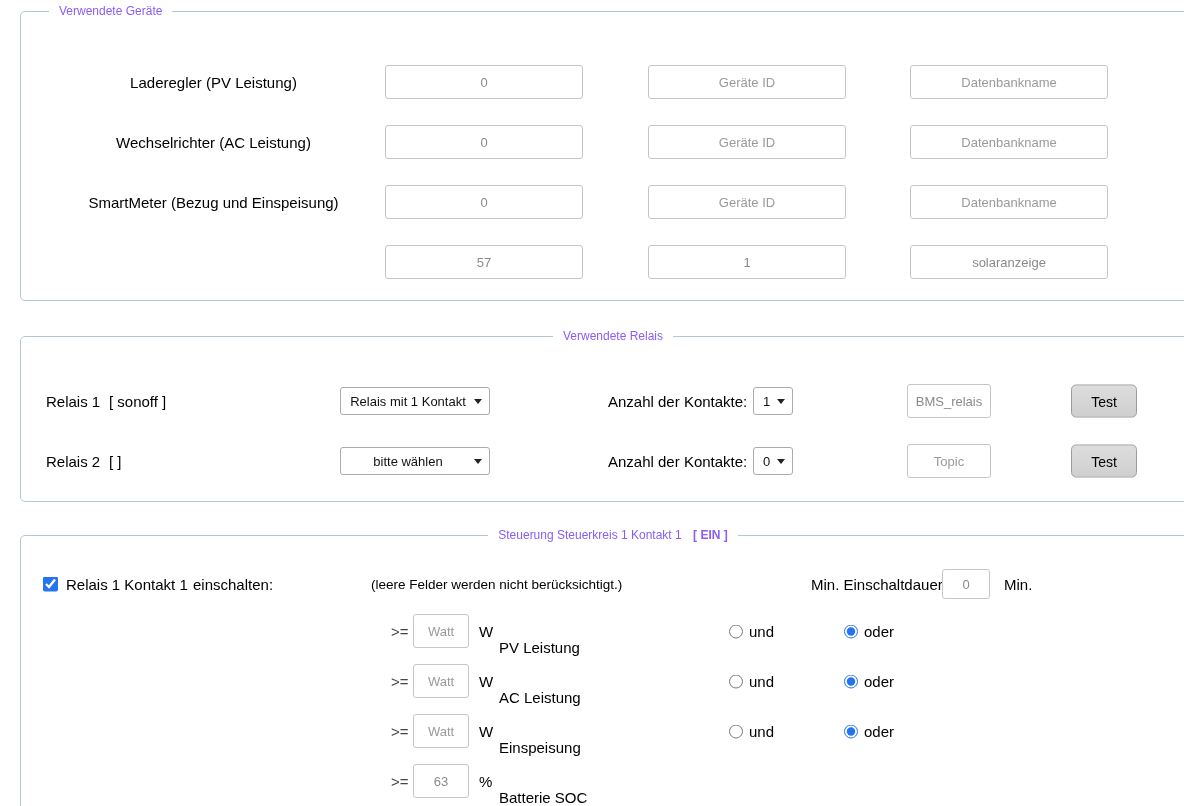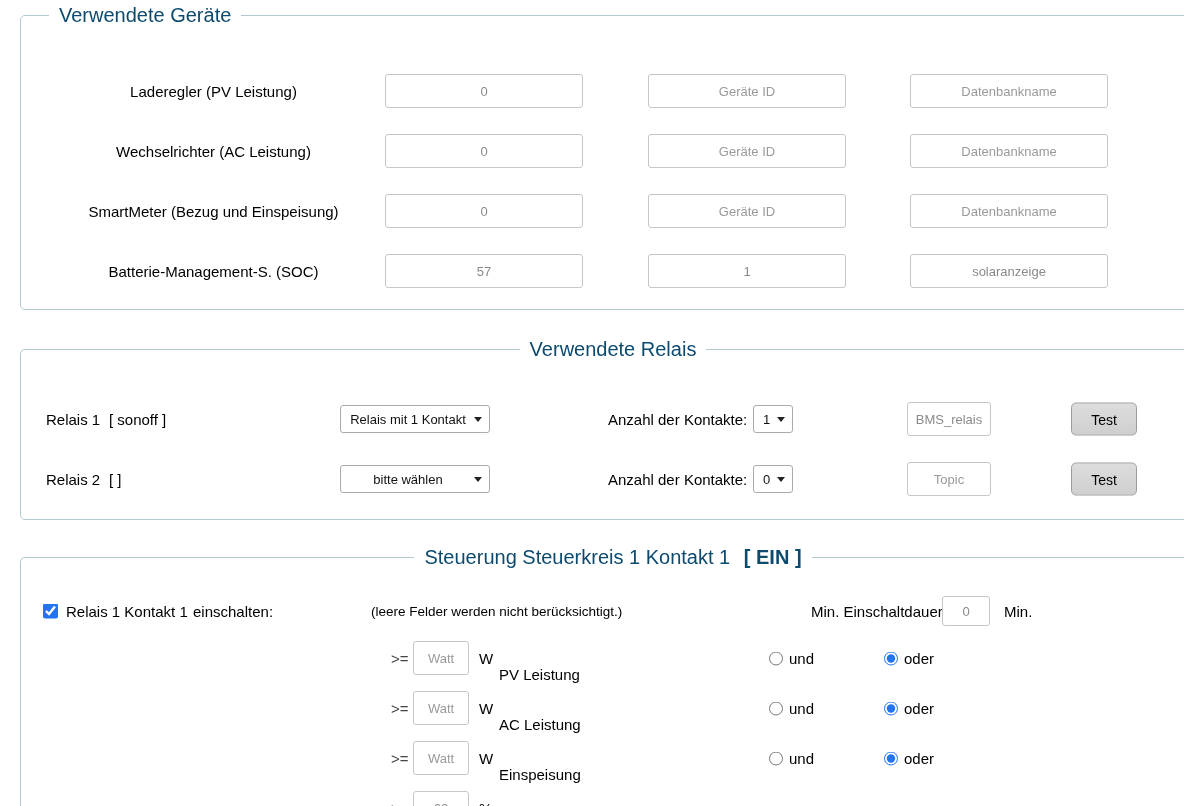--- a/index.html
+++ b/index.html
@@ -11,23 +11,23 @@
     color: #000;
   }
   fieldset {
     width: 1186px;
     margin-left: 20px;
     border: 1px solid #b2c9d1;
     border-radius: 5px;
     position: relative;
   }
   legend {
-    font-size: 20px;
+    font-size: 12px;
     padding: 0 10px;
-    color: #0c4a6e;
+    color: #8b5cf6;
     white-space: nowrap;
   }
   legend.left { margin-left: 28px; }
   legend.center { margin-left: auto; margin-right: auto; text-align: center; }
   .bold { font-weight: bold; }
 
   .row { position: relative; }
   .abs { position: absolute; top: 50%; transform: translateY(-50%); }
 
   
@@ -93,21 +93,21 @@
   .ctl-note { left: 350px; font-size: 13.5px; }
   .minon-label { left: 790px; }
   .minon-input { left: 921px; width: 48px; height: 30px; }
   .minon-unit { left: 983px; }
 
   .cond-row { height: 50px; font-size: 15px; }
   .cond-op { left: 370px; color: #444; }
   .cond-input { left: 392px; width: 56px; height: 34px; }
   .cond-unit { left: 458px; }
   .cond-label { left: 478px; margin-top: 16px; }
-  .radio-wrap { display: flex; align-items: center; gap: 6px; margin-left: 40px; }
+  .radio-wrap { display: flex; align-items: center; gap: 6px; }
   .radio-und { left: 708px; }
   .radio-oder { left: 823px; }
   input[type="radio"] { width: 14px; height: 14px; accent-color: #2474f2; }
 </style>
 </head>
 <body>
 
 <fieldset id="fs-devices">
   <legend class="left">Verwendete Geräte</legend>
 
@@ -126,21 +126,20 @@
   </div>
 
   <div class="row dev-row">
     <div class="abs dev-label">SmartMeter (Bezug und Einspeisung)</div>
     <input class="abs box dev-in dev-c1" value="0" style="">
     <input class="abs box dev-in dev-c2" placeholder="Geräte ID" style="">
     <input class="abs box dev-in dev-c3" placeholder="Datenbankname" style="">
   </div>
 
   <div class="row dev-row">
-    <div class="abs dev-label">Batterie-Management-S. (SOC)</div>
     <input class="abs box dev-in dev-c1" value="57" style="">
     <input class="abs box dev-in dev-c2" value="1" style="">
     <input class="abs box dev-in dev-c3" value="solaranzeige" style="">
   </div>
 </fieldset>
 
 <fieldset id="fs-relays">
   <legend class="center">Verwendete Relais</legend>
 
   <div class="row relay-row">

